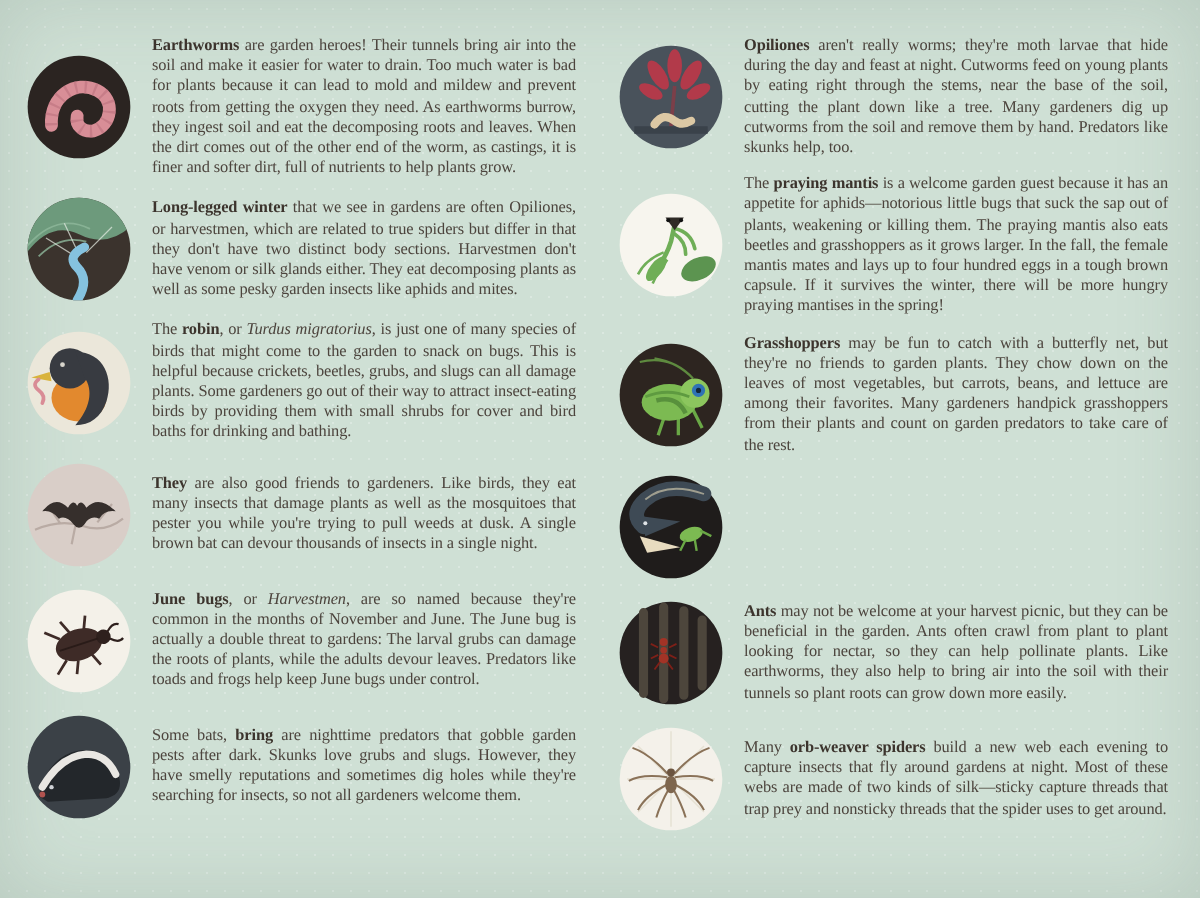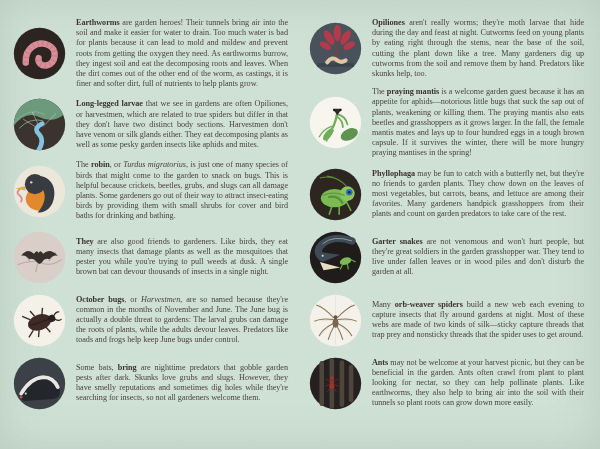--- a/index.html
+++ b/index.html
@@ -55,21 +55,21 @@
             </defs>
           <g clip-path="url(#clipH)">
             <rect width="60" height="60" fill="#3b332d"></rect>
             <path d="M0 34 Q14 14 30 22 Q46 30 60 16 L60 0 L0 0 Z" fill="#6d9a7c"></path>
             <path d="M2 28 Q18 10 36 19 M8 34 Q20 22 34 26" stroke="#8fb89b" stroke-width="1" fill="none" opacity="0.8"></path>
             <path d="M12 24 L28 34 M48 18 L34 32 M22 16 L30 33" stroke="#e7ece4" stroke-width="0.7" fill="none" opacity="0.7"></path>
             <path d="M29 58 Q36 47 29 40 Q23 34 33 29" stroke="#85c2df" stroke-width="5" fill="none" stroke-linecap="round"></path>
           </g>
         </svg>
       </div>
-      <p class="txt"><b>Long-legged larvae</b><span> that we see in gardens are often Opiliones, or harvestmen, which are related to true spiders but differ in that they don't have two distinct body sections. Harvestmen don't have venom or silk glands either. They eat decomposing plants as well as some pesky garden insects like aphids and mites.</span></p>
+      <p class="txt"><b>Long-legged winter</b><span> that we see in gardens are often Opiliones, or harvestmen, which are related to true spiders but differ in that they don't have two distinct body sections. Harvestmen don't have venom or silk glands either. They eat decomposing plants as well as some pesky garden insects like aphids and mites.</span></p>
     </div>
 
     <div class="entry">
       <div class="vignette">
         <svg viewBox="0 0 60 60">
           <circle cx="30" cy="30" r="28" fill="#ebe7da"></circle>
           <ellipse cx="30" cy="38" rx="15" ry="13" fill="#e2892e"></ellipse>
           <circle cx="25" cy="22" r="11" fill="#383b41"></circle>
           <path d="M28 13 C44 13 49 28 45 40 C42 49 36 53 28 53 C36 44 38 34 33 27 Z" fill="#383b41"></path>
           <polygon points="14,24 4,27 15,29" fill="#d9b33c"></polygon>
@@ -97,21 +97,21 @@
           <circle cx="30" cy="30" r="28" fill="#f4f1e9"></circle>
           <g transform="rotate(-18 30 32)">
             <path d="M21 26 l-7 -6 M27 24 l-3 -7 M35 25 l3 -7 M21 38 l-7 6 M27 40 l-3 7 M35 39 l3 7" stroke="#3e2b27" stroke-width="1.5"></path>
             <ellipse cx="30" cy="32" rx="13" ry="8.5" fill="#3e2b27"></ellipse>
             <circle cx="44" cy="32" r="4" fill="#2e201d"></circle>
             <path d="M47 30 q4 -4 7 -2 M47 34 q4 4 7 2" stroke="#2e201d" stroke-width="1.2" fill="none"></path>
             <line x1="19" y1="32" x2="41" y2="32" stroke="#291b18" stroke-width="1"></line>
           </g>
         </svg>
       </div>
-      <p class="txt"><b>October bugs</b><span>, or </span><i>Harvestmen</i><span>, are so named because they're common in the months of November and June. The June bug is actually a double threat to gardens: The larval grubs can damage the roots of plants, while the adults devour leaves. Predators like toads and frogs help keep June bugs under control.</span></p>
+      <p class="txt"><b>June bugs</b><span>, or </span><i>Harvestmen</i><span>, are so named because they're common in the months of November and June. The June bug is actually a double threat to gardens: The larval grubs can damage the roots of plants, while the adults devour leaves. Predators like toads and frogs help keep June bugs under control.</span></p>
     </div>
 
     <div class="entry">
       <div class="vignette">
         <svg viewBox="0 0 60 60">
           <circle cx="30" cy="30" r="28" fill="#3b4147"></circle>
           <path d="M8 46 Q13 24 30 21 Q47 19 52 36 Q54 45 45 47 L13 49 Z" fill="#23272b"></path>
           <path d="M10 41 Q20 24 34 23 Q45 23 50 34" stroke="#e9e7e3" stroke-width="4" fill="none" stroke-linecap="round"></path>
           <circle cx="15" cy="41" r="1.2" fill="#cfd2d6"></circle>
           <circle cx="10" cy="45" r="1.6" fill="#b0534f"></circle>
@@ -167,64 +167,63 @@
           <path d="M40 19 Q28 8 13 12 M42 21 Q34 12 21 10" stroke="#5e8a3f" stroke-width="1.2" fill="none"></path>
           <path d="M26 43 l-3 9 M34 43 l0 9 M42 38 l5 10" stroke="#6aa846" stroke-width="1.8"></path>
           <ellipse cx="29" cy="34" rx="15" ry="10" fill="#7cba52"></ellipse>
           <circle cx="43" cy="29" r="8" fill="#8cc65e"></circle>
           <circle cx="45" cy="27.5" r="3.6" fill="#2f72b5"></circle>
           <circle cx="45" cy="27.5" r="1.4" fill="#12263a"></circle>
           <path d="M16 31 Q28 26 40 31" stroke="#5e9a40" stroke-width="1.5" fill="none"></path>
           <path d="M22 33 Q33 30 38 40" stroke="#58903c" stroke-width="2.5" fill="none"></path>
         </svg>
       </div>
-      <p class="txt"><b>Phyllophaga</b><span> may be fun to catch with a butterfly net, but they're no friends to garden plants. They chow down on the leaves of most vegetables, but carrots, beans, and lettuce are among their favorites. Many gardeners handpick grasshoppers from their plants and count on garden predators to take care of the rest.</span></p>
+      <p class="txt"><b>Grasshoppers</b><span> may be fun to catch with a butterfly net, but they're no friends to garden plants. They chow down on the leaves of most vegetables, but carrots, beans, and lettuce are among their favorites. Many gardeners handpick grasshoppers from their plants and count on garden predators to take care of the rest.</span></p>
     </div>
 
     <div class="entry">
       <div class="vignette">
         <svg viewBox="0 0 60 60">
           <circle cx="30" cy="30" r="28" fill="#1f1c1b"></circle>
           <path d="M48 12 Q28 5 16 15 Q7 23 15 30" stroke="#3e4a55" stroke-width="8" fill="none" stroke-linecap="round"></path>
           <path d="M48 12 Q28 5 16 15" stroke="#c9c2a8" stroke-width="1" fill="none" opacity="0.7"></path>
           <polygon points="13,24 35,27 16,35" fill="#3e4a55"></polygon>
           <polygon points="13,35 35,41 17,44" fill="#e8dcc0"></polygon>
           <circle cx="16" cy="28" r="1.1" fill="#dfe3e6"></circle>
           <ellipse cx="41" cy="34" rx="6.5" ry="3.8" fill="#7cba52" transform="rotate(-18 41 34)"></ellipse>
           <path d="M38 37 l-3 6 M43 37 l1 6 M46 32 l6 3" stroke="#6aa846" stroke-width="1.3"></path>
         </svg>
       </div>
-      <p class="txt"><b>Garter snakes</b><span> are not venomous and won't hurt people, but they're great soldiers in the garden grasshopper war. They tend to live under fallen leaves or in wood piles and don't disturb the garden at all.</span></p>
+    </div>
+
+    <div class="entry">
+      <div class="vignette">
+        <svg viewBox="0 0 60 60">
+          <circle cx="30" cy="30" r="28" fill="#262120"></circle>
+          <g stroke="#4d463c" stroke-width="5" stroke-linecap="round">
+            <path d="M15 8 V52 M26 5 V55 M37 7 V53 M47 12 V48"></path>
+          </g>
+          <path d="M23 27 l-4 -2 M23 31 l-4 2 M29 27 l4 -2 M29 31 l4 2 M24 35 l-3 4 M28 35 l3 4" stroke="#7e2018" stroke-width="1"></path>
+          <g fill="#a23326">
+            <circle cx="26" cy="24" r="2.2"></circle>
+            <circle cx="26" cy="28.5" r="1.8"></circle>
+            <circle cx="26" cy="33" r="2.7"></circle>
+          </g>
+        </svg>
+      </div>
+      <p class="txt"><b>Ants</b><span> may not be welcome at your harvest picnic, but they can be beneficial in the garden. Ants often crawl from plant to plant looking for nectar, so they can help pollinate plants. Like earthworms, they also help to bring air into the soil with their tunnels so plant roots can grow down more easily.</span></p>
     </div>
 
     <div class="entry">
       <div class="vignette">
         <svg viewBox="0 0 60 60">
           <circle cx="30" cy="30" r="28" fill="#f4f1ea"></circle>
           <path d="M30 4 V56 M6 30 H54 M12 12 L48 48 M48 12 L12 48" stroke="#e6e1d3" stroke-width="0.8"></path>
           <path d="M28 27 Q18 16 9 13 M32 27 Q42 16 51 13 M28 29 Q14 27 7 31 M32 29 Q46 27 53 31 M28 33 Q16 39 12 47 M32 33 Q44 39 48 47 M29 35 Q24 44 22 51 M31 35 Q36 44 38 51" stroke="#8a7258" stroke-width="1.1" fill="none"></path>
           <ellipse cx="30" cy="33" rx="3.2" ry="4.8" fill="#7e664e"></ellipse>
           <circle cx="30" cy="26.5" r="2.2" fill="#6b543f"></circle>
         </svg>
       </div>
       <p class="txt"><span>Many </span><b>orb-weaver spiders</b><span> build a new web each evening to capture insects that fly around gardens at night. Most of these webs are made of two kinds of silk—sticky capture threads that trap prey and nonsticky threads that the spider uses to get around.</span></p>
     </div>
 
-    <div class="entry">
-      <div class="vignette">
-        <svg viewBox="0 0 60 60">
-          <circle cx="30" cy="30" r="28" fill="#262120"></circle>
-          <g stroke="#4d463c" stroke-width="5" stroke-linecap="round">
-            <path d="M15 8 V52 M26 5 V55 M37 7 V53 M47 12 V48"></path>
-          </g>
-          <path d="M23 27 l-4 -2 M23 31 l-4 2 M29 27 l4 -2 M29 31 l4 2 M24 35 l-3 4 M28 35 l3 4" stroke="#7e2018" stroke-width="1"></path>
-          <g fill="#a23326">
-            <circle cx="26" cy="24" r="2.2"></circle>
-            <circle cx="26" cy="28.5" r="1.8"></circle>
-            <circle cx="26" cy="33" r="2.7"></circle>
-          </g>
-        </svg>
-      </div>
-      <p class="txt"><b>Ants</b><span> may not be welcome at your harvest picnic, but they can be beneficial in the garden. Ants often crawl from plant to plant looking for nectar, so they can help pollinate plants. Like earthworms, they also help to bring air into the soil with their tunnels so plant roots can grow down more easily.</span></p>
-    </div>
-
   </div>
 </div>
 
 </body></html>

